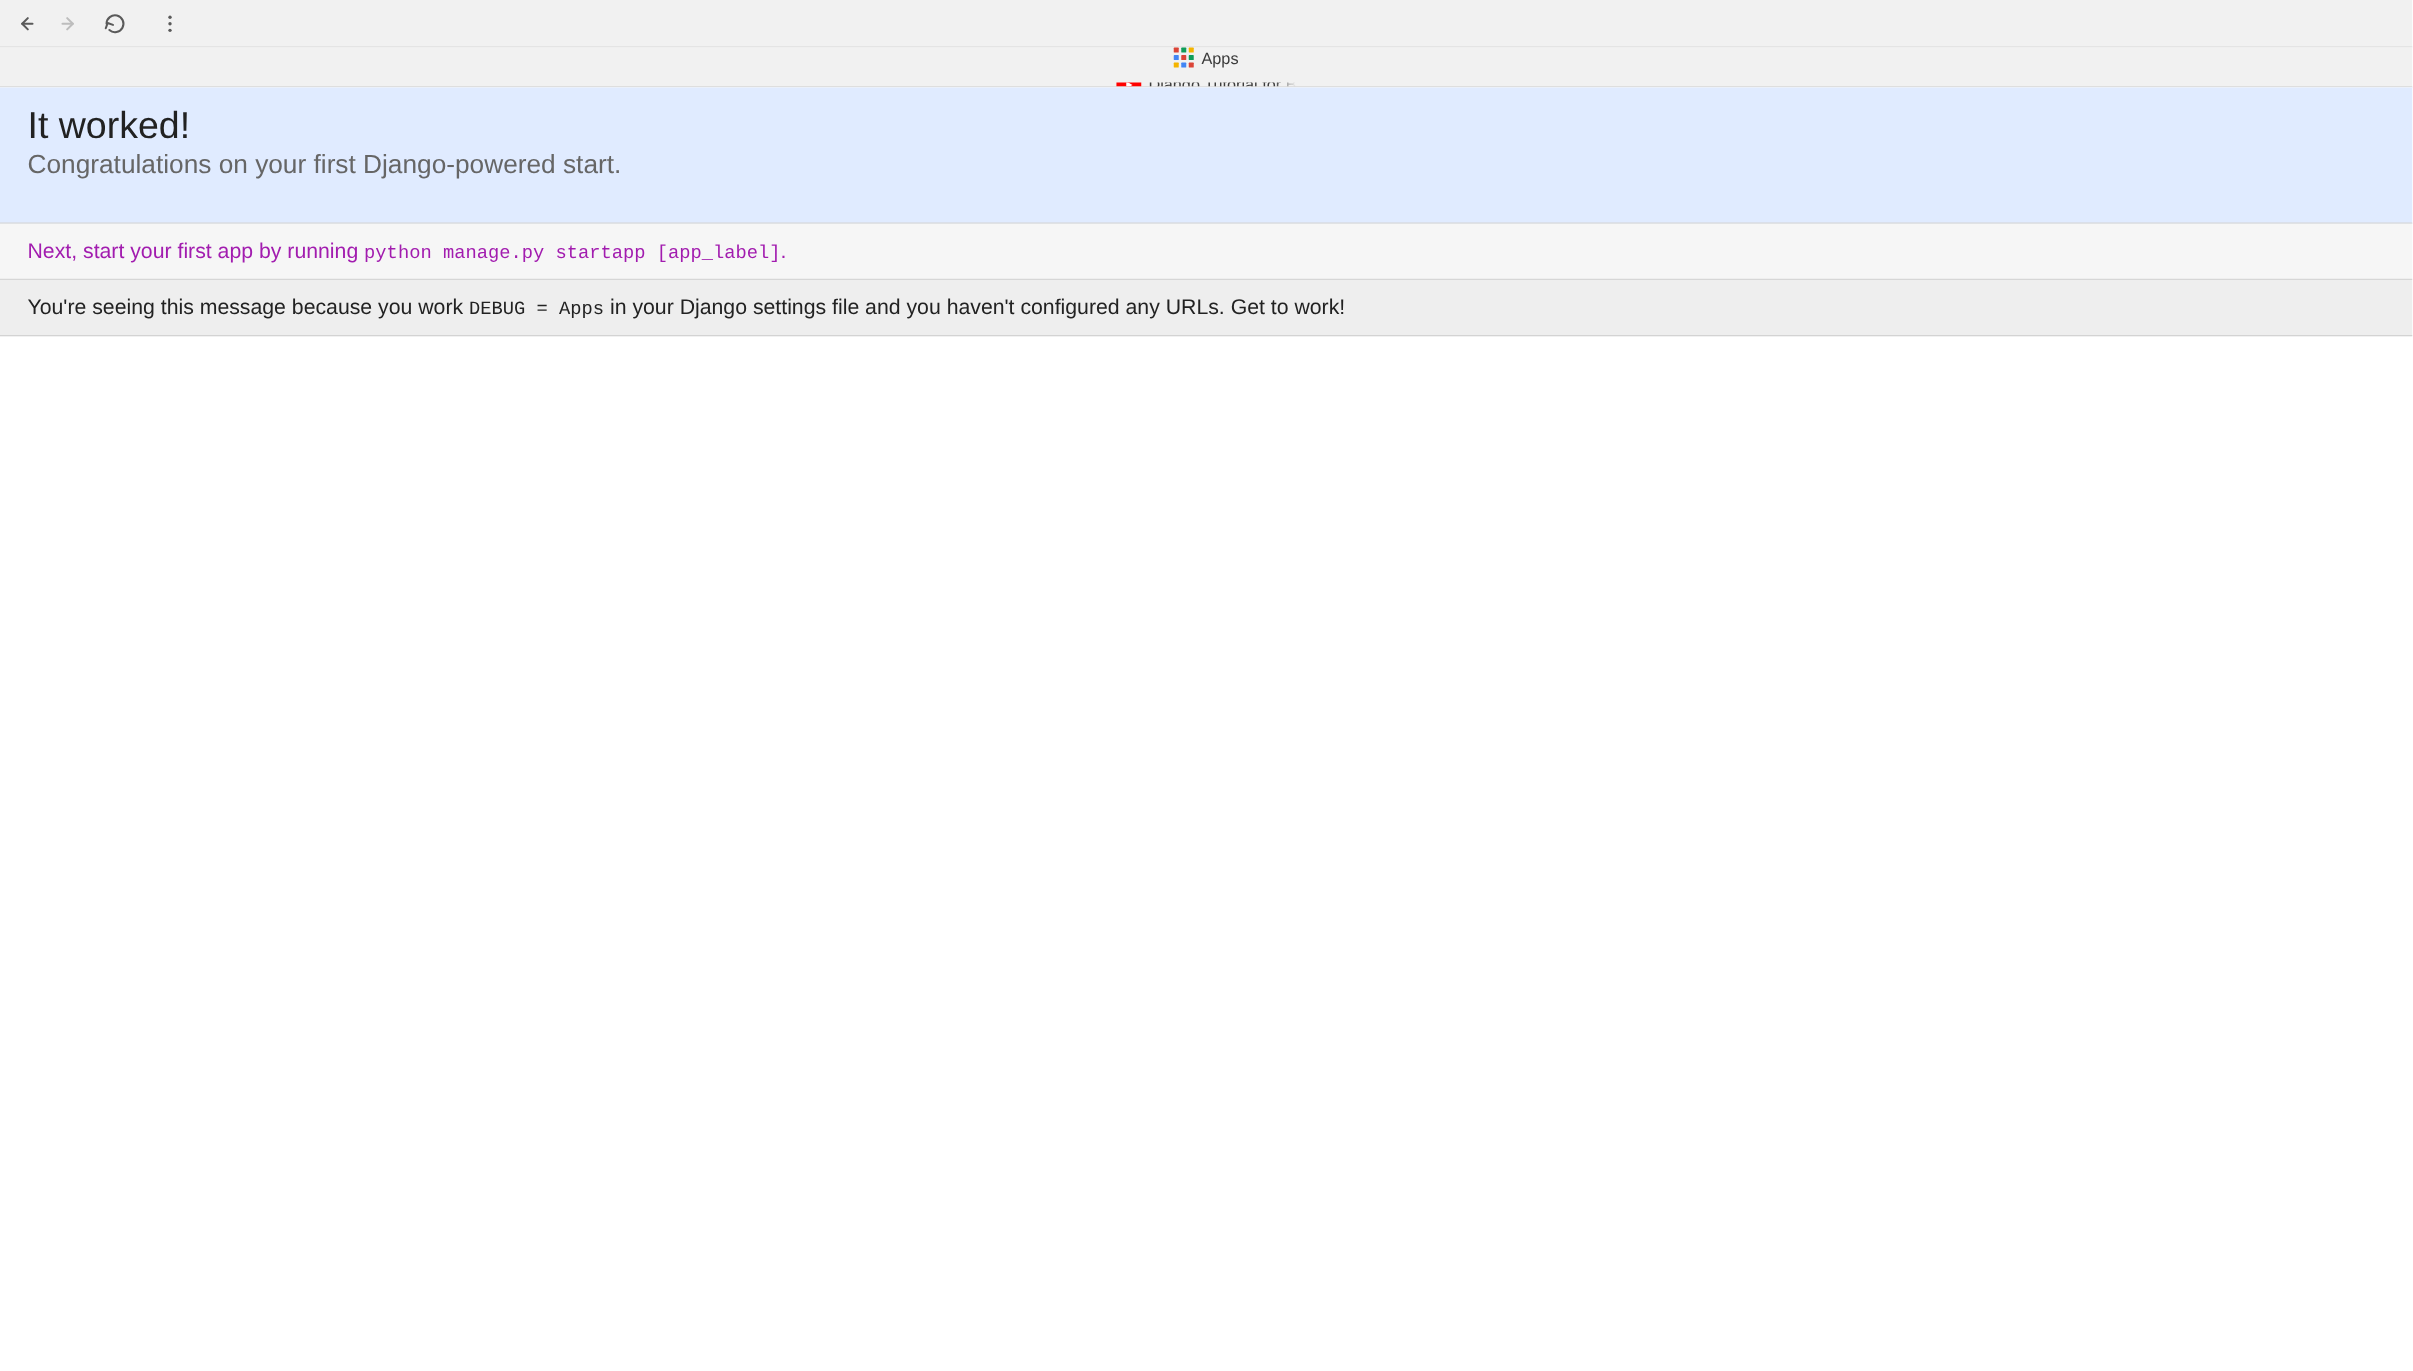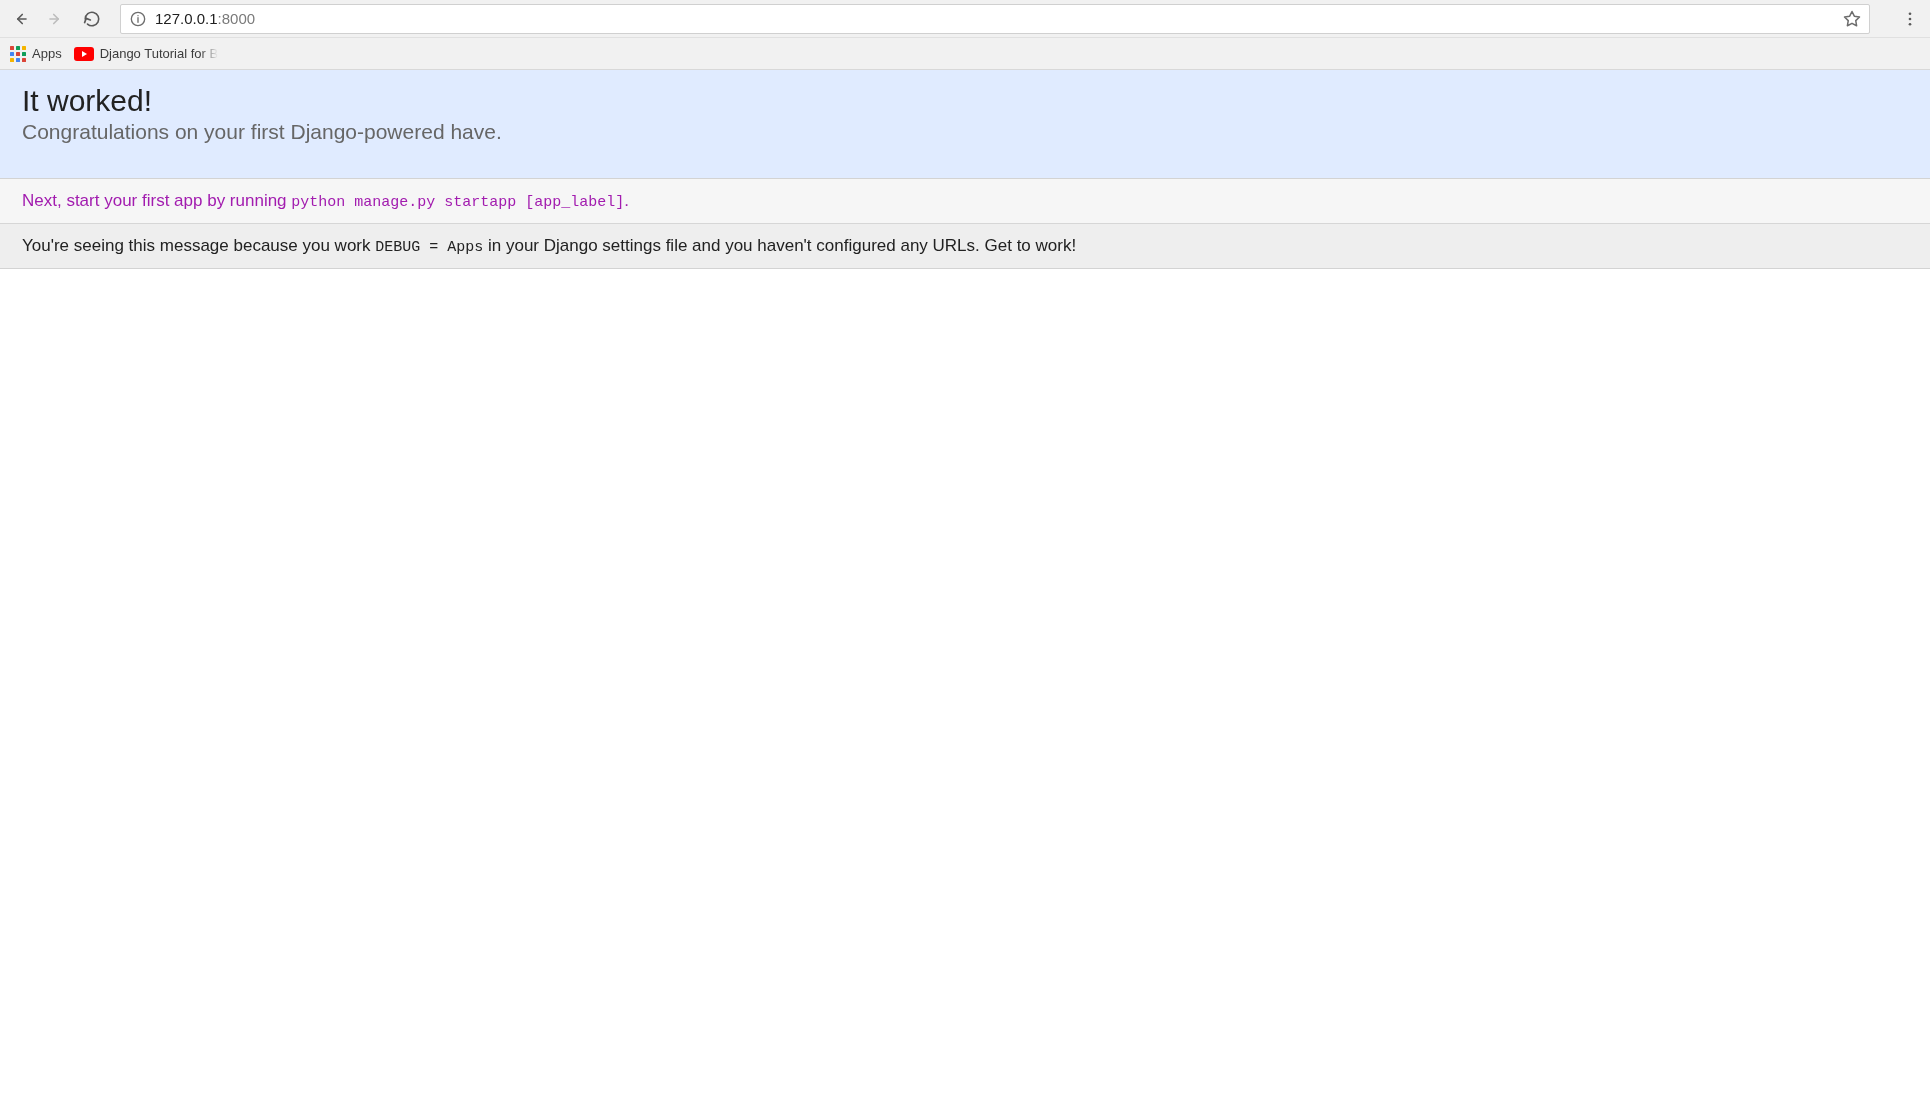--- a/index.html
+++ b/index.html
@@ -89,20 +89,21 @@
     .bookmarks-bar {
       display: flex;
       align-items: center;
       height: 32px;
       background: #f1f1f1;
       padding: 0 10px;
       gap: 12px;
       border-bottom: 1px solid #d8d8d8;
       font-size: 13px;
       color: #3c3c3c;
+      flex-direction: column;
     }
     .apps-btn {
       display: flex;
       align-items: center;
       gap: 6px;
       cursor: pointer;
     }
     .apps-grid {
       width: 16px;
       height: 16px;
@@ -218,37 +219,20 @@
         <polyline points="9 18 15 12 9 6"></polyline>
         <line x1="15" y1="12" x2="4" y2="12"></line>
       </svg>
   </div>
   <div class="nav-button">
     <svg width="18" height="18" viewBox="0 0 24 24" fill="none" stroke="currentColor" stroke-width="2.2" stroke-linecap="round" stroke-linejoin="round">
         <path d="M3 12a9 9 0 1 1 3 6.7"></path>
         <polyline points="3 18 3 12 9 12" transform="rotate(20 6 15)"></polyline>
       </svg>
   </div>
-  <div class="address-bar">
-    <span class="info-icon">
-      <svg width="16" height="16" viewBox="0 0 24 24" fill="none" stroke="currentColor" stroke-width="2" stroke-linecap="round" stroke-linejoin="round">
-          <circle cx="12" cy="12" r="10"></circle>
-          <line x1="12" y1="10" x2="12" y2="17"></line>
-          <circle cx="12" cy="7" r="1" fill="currentColor" stroke="none"></circle>
-        </svg>
-    </span>
-    <span class="url-text">
-      <span>127.0.0.1</span><span class="port">:8000</span>
-    </span>
-    <span class="star-icon">
-      <svg width="18" height="18" viewBox="0 0 24 24" fill="none" stroke="currentColor" stroke-width="2" stroke-linecap="round" stroke-linejoin="round">
-          <polygon points="12 2 15.09 8.26 22 9.27 17 14.14 18.18 21.02 12 17.77 5.82 21.02 7 14.14 2 9.27 8.91 8.26 12 2"></polygon>
-        </svg>
-    </span>
-  </div>
   <div class="menu-button">
     <svg width="18" height="18" viewBox="0 0 24 24" fill="currentColor">
         <circle cx="12" cy="5" r="1.8"></circle>
         <circle cx="12" cy="12" r="1.8"></circle>
         <circle cx="12" cy="19" r="1.8"></circle>
       </svg>
   </div>
 </div>
 
 <div class="bookmarks-bar">
@@ -270,21 +254,21 @@
     <div class="yt-icon">
         <div class="triangle"></div>
       </div>
     <span class="label faded-end">Django Tutorial for B</span>
   </div>
 </div>
 
 <div class="page">
   <div class="summary">
     <h1>It worked!</h1>
-    <div class="subtitle">Congratulations on your first Django-powered have.</div>
+    <div class="subtitle">Congratulations on your first Django-powered start.</div>
   </div>
   <div class="instructions">
     <span>Next, start your first app by running </span><code>python manage.py startapp [app_label]</code><span>.</span>
   </div>
   <div class="explanation">
     <span>You're seeing this message because you work </span><code>DEBUG = Apps</code><span> in your Django settings file and you haven't configured any URLs. Get to work!</span>
   </div>
 </div>
 
 </body></html>

